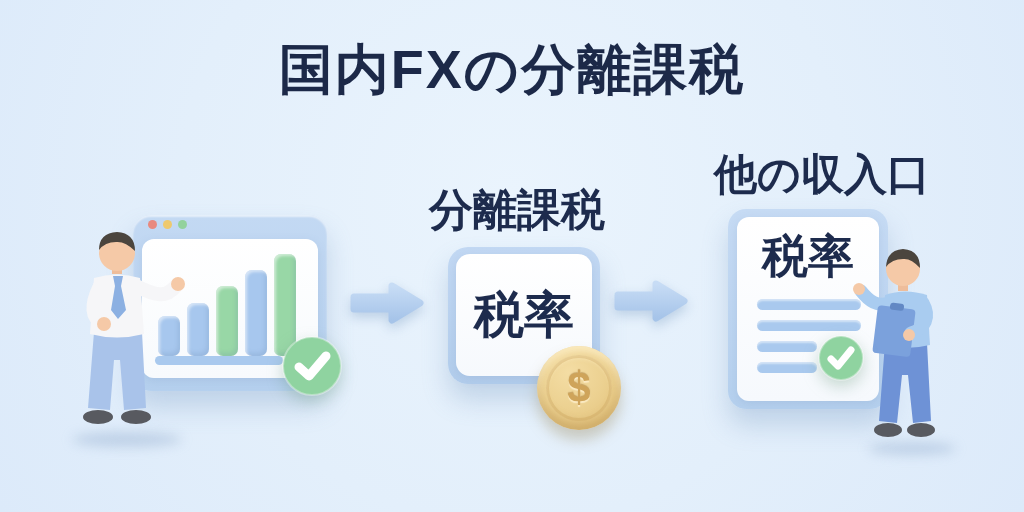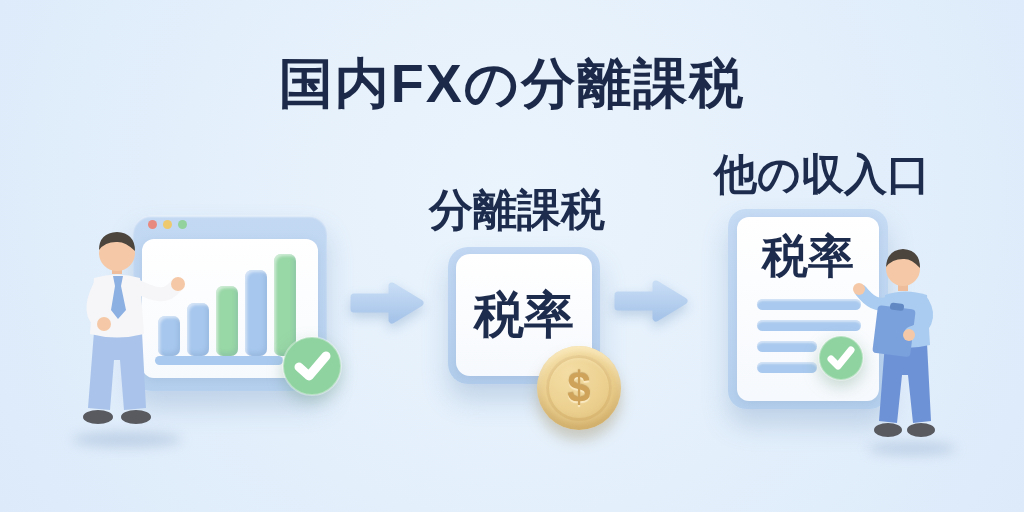--- a/index.html
+++ b/index.html
@@ -4,21 +4,21 @@
 <style>
   * { margin:0; padding:0; box-sizing:border-box; }
   html,body { width:1024px; height:512px; }
   body { font-family:"Liberation Sans","DejaVu Sans",sans-serif; }
   .canvas {
     position:relative; width:1024px; height:512px; overflow:hidden;
     background: radial-gradient(circle at 50% 38%, #eaf4fd 0%, #e3effb 55%, #dceafa 100%);
     color:#1c2948;
   }
   .title {
-    position:absolute; left:0; top:48px; width:100%;
+    position:absolute; left:0; top:34px; width:100%;
     text-align:center; font-size:54px; font-weight:bold; letter-spacing:2px;
     color:#1c2948;
   }
   .step-label { position:absolute; text-align:center; font-weight:bold; color:#1d2b4d; }
   .label-left   { left:118px; top:144px; width:222px; font-size:44px; }
   .label-middle { left:413px; top:181px; width:208px; font-size:44px; }
   .label-right  { left:698px; top:146px; width:248px; font-size:43px; }
 
   
   .browser-card {

